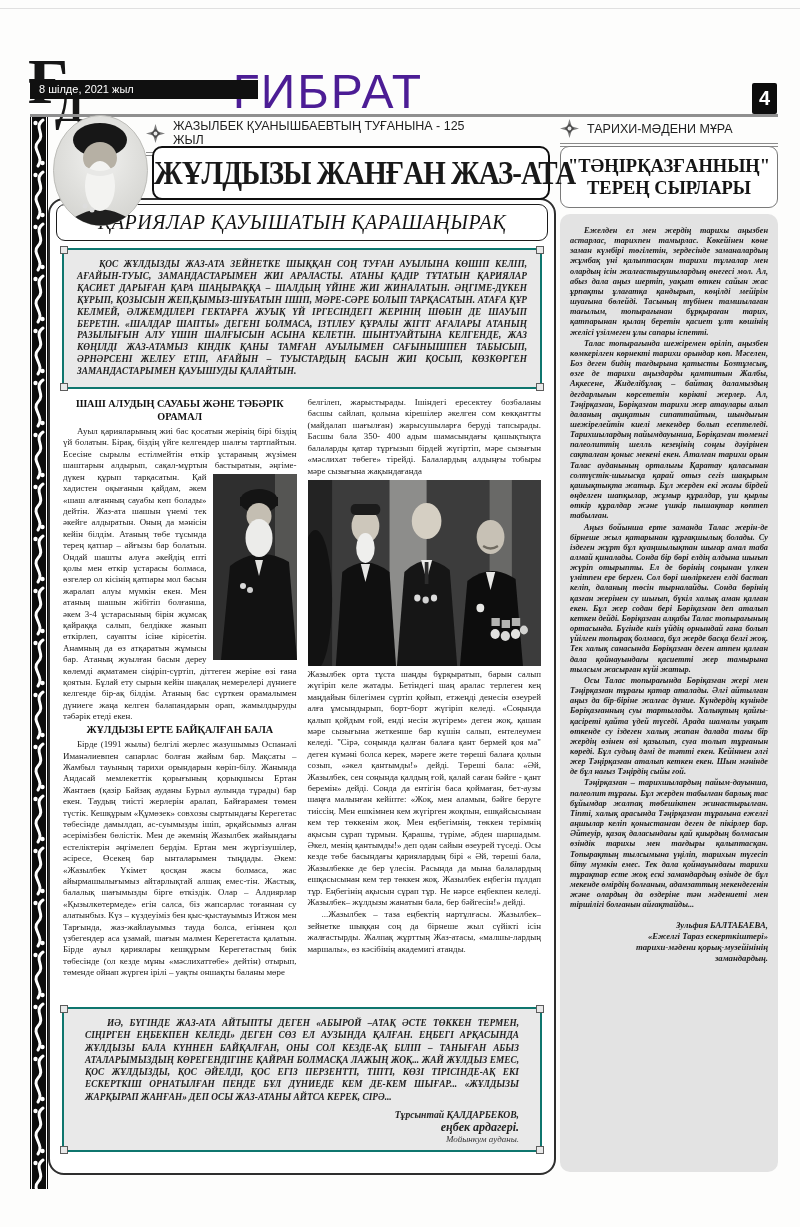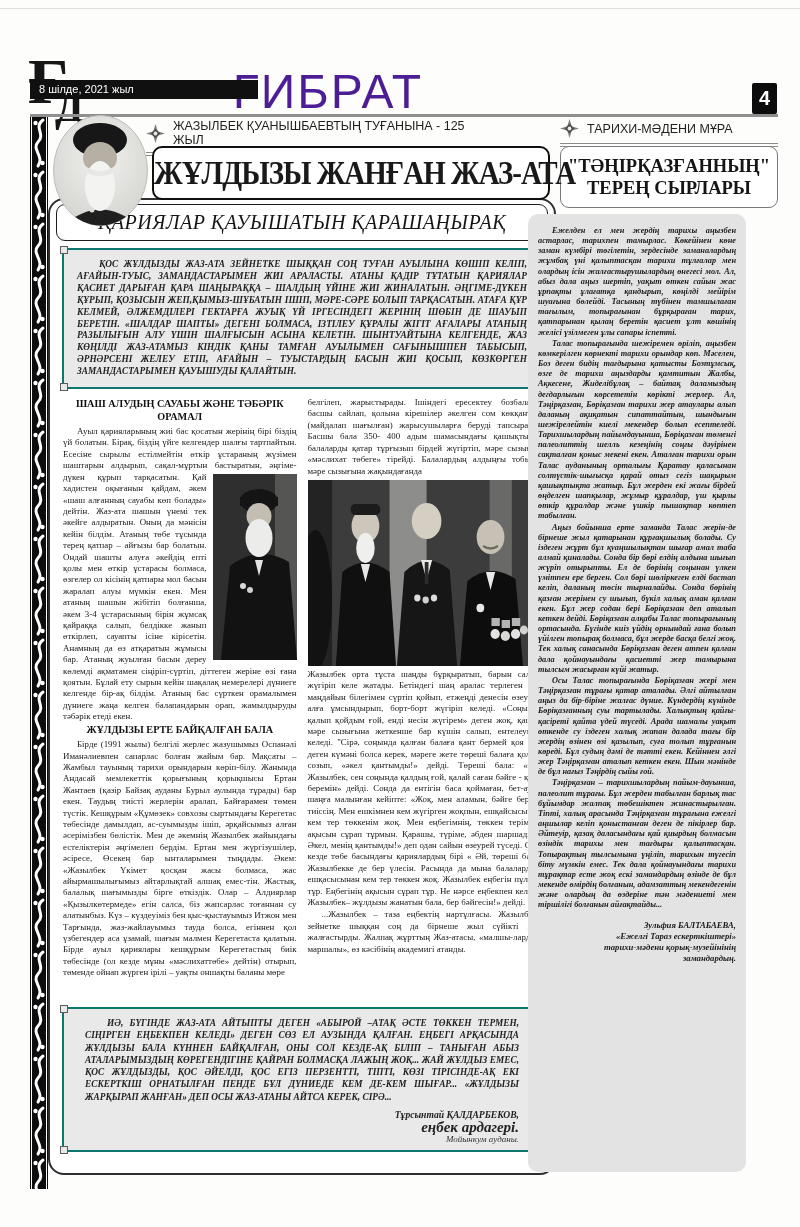--- a/index.html
+++ b/index.html
@@ -61,29 +61,29 @@
   .col p.noind{text-indent:0;}
   .inset-photo{float:right;width:84px;height:186px;margin:2px 0 2px 6px;background:#2f2f2f;}
   .inset-photo svg{display:block;width:100%;height:100%;}
   .group-photo{width:100%;height:186px;margin:3px 0 3px;background:#3c3c3c;}
   .group-photo svg{display:block;width:100%;height:100%;}
   .quote{flex:0 0 auto;margin:5px 8px 16px;padding:8px 21px 5px;font-style:italic;font-weight:bold;
          font-size:9.3px;line-height:12.3px;text-align:justify;color:#222;}
   .quote .qtext{text-indent:22px;margin:0;}
   .sig{margin-top:6px;text-align:right;font-size:9.6px;line-height:12px;}
   .sig .s1{font-weight:bold;font-style:italic;}
-  .sig .s2{font-weight:bold;font-size:15px;}
+  .sig .s2{font-weight:bold;font-size:12px;}
   .sig .s3{font-weight:normal;font-style:italic;font-size:9px;color:#333;}
 
   
   .side-title{position:absolute;left:560px;top:146px;width:218px;height:62px;border:1.3px solid #7a7a7a;
               border-radius:9px;background:#fff;display:flex;flex-direction:column;align-items:center;
               justify-content:center;text-align:center;font-weight:bold;font-size:18.5px;line-height:22px;
               color:#151515;box-sizing:border-box;}
-  .side-box{position:absolute;left:528px;top:214px;width:218px;height:958px;background:#e3e3e3;
+  .side-box{position:absolute;left:560px;top:214px;width:218px;height:958px;background:#e3e3e3;
             border-radius:10px;box-sizing:border-box;padding:12px 10px;overflow:hidden;
             font-style:italic;font-weight:bold;font-size:8.3px;line-height:10.15px;text-align:justify;color:#1c1c1c;}
   .side-box p{margin:0 0 1px;text-indent:14px;}
   .side-sig{margin-top:10px;text-align:right;font-size:8.7px;line-height:11px;font-style:italic;font-weight:bold;}
 </style>
 </head>
 <body>
 
 <div id="page">
   <div class="scanline-top"></div>

